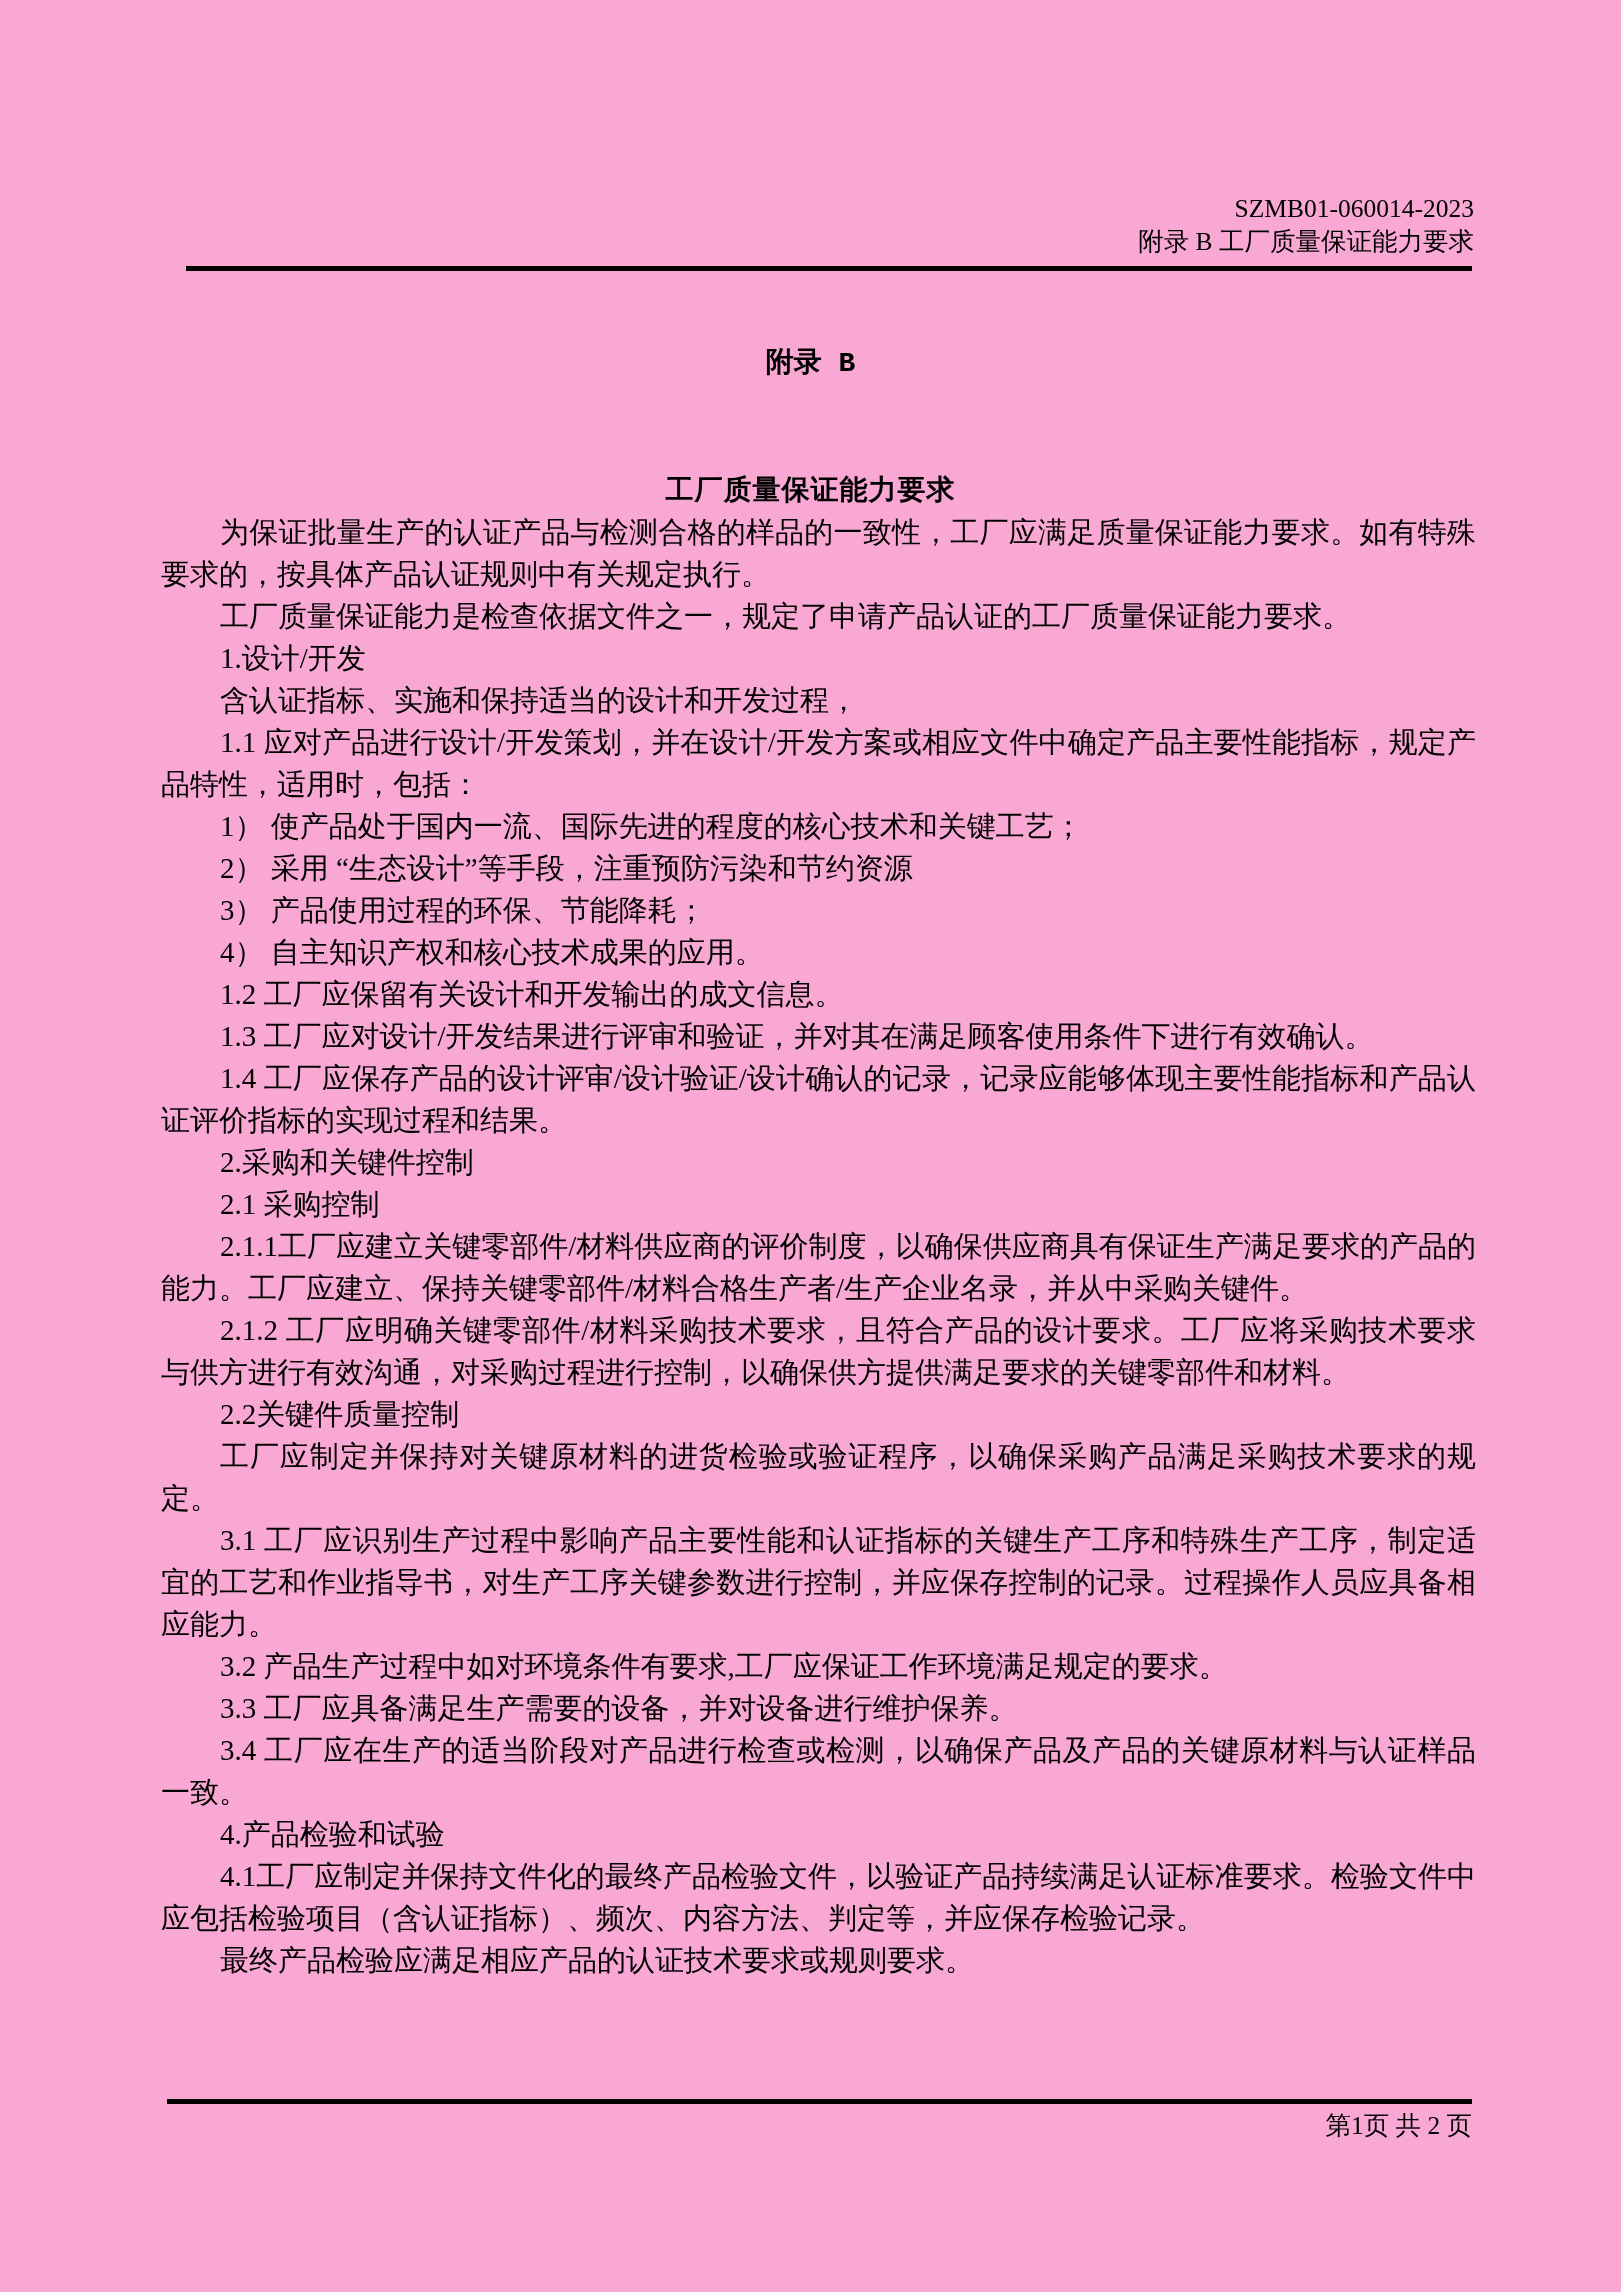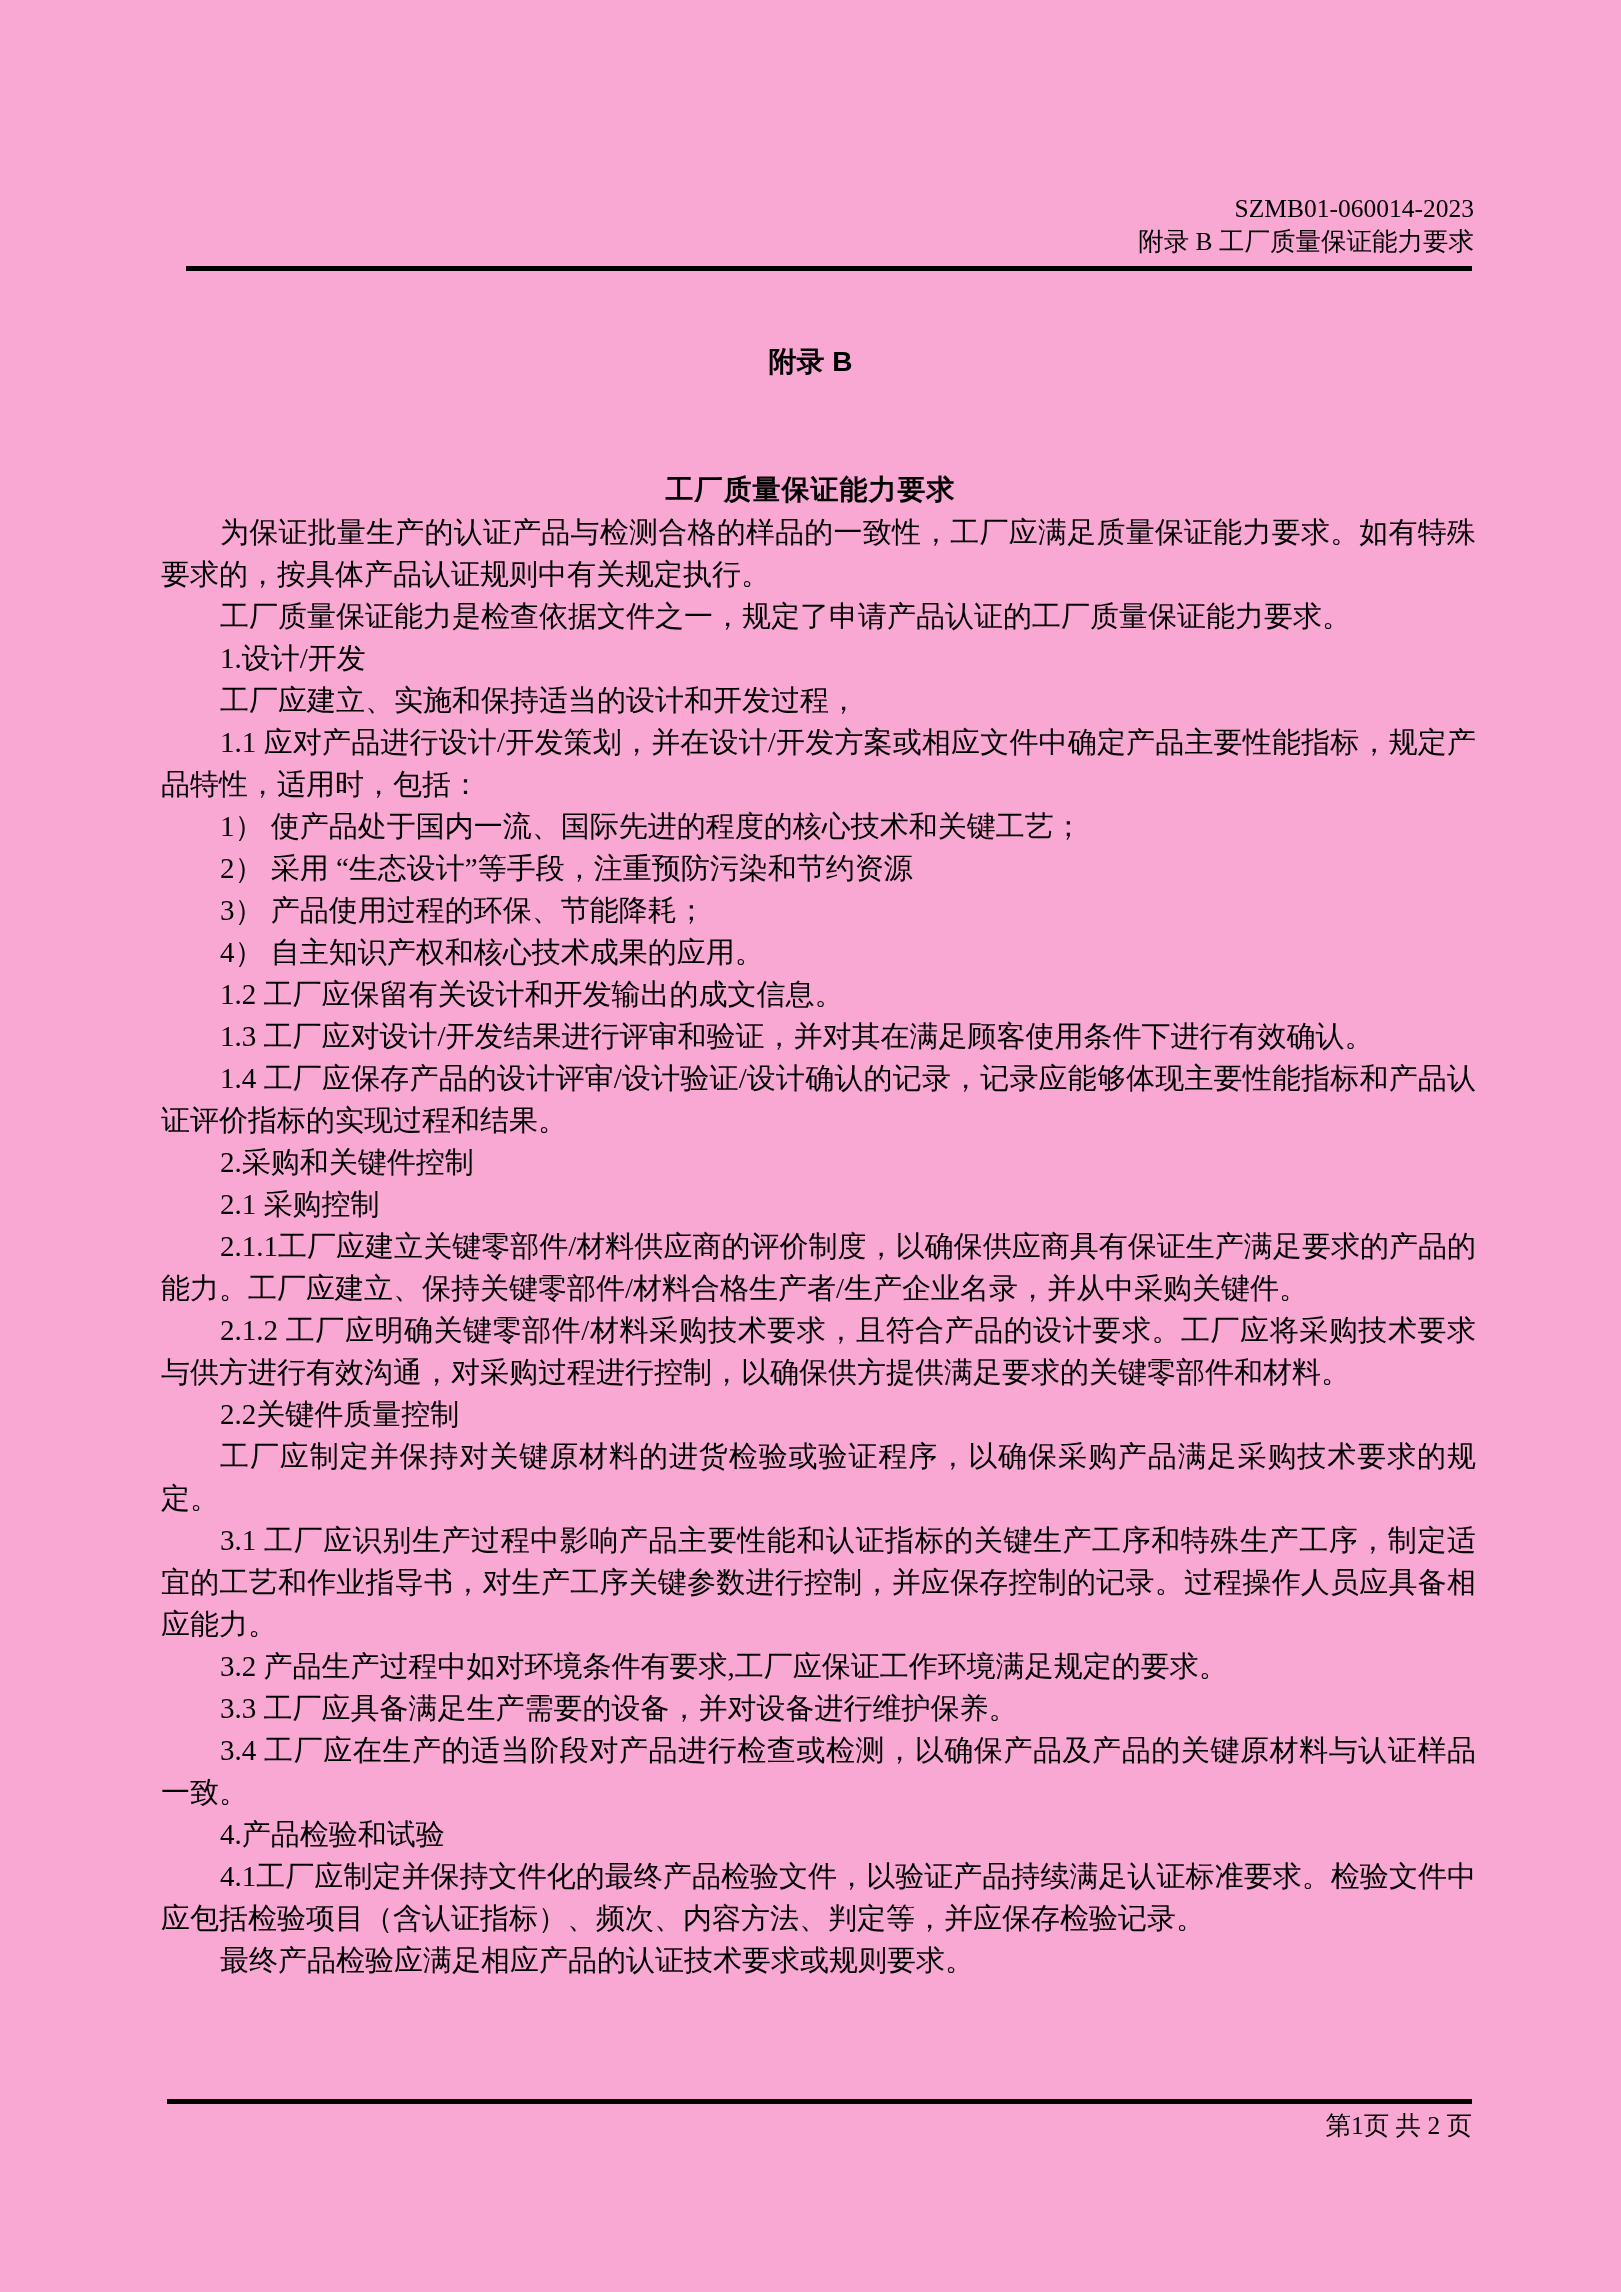--- a/index.html
+++ b/index.html
@@ -32,21 +32,21 @@
       right: 149px;
       height: 4.9px;
       background: #000000;
     }
     .appendix-label {
       position: absolute;
       top: 343px;
       left: 0;
       width: 100%;
       text-align: center;
-      font-family: Liberation Sans, sans-serif;
+      font-family: Liberation Mono, monospace;
       font-weight: bold;
       font-size: 28px;
     }
     .main-title {
       position: absolute;
       top: 471px;
       left: 0;
       width: 100%;
       text-align: center;
       font-family: "Liberation Sans", "DejaVu Sans", sans-serif;
@@ -100,21 +100,21 @@
   <div class="header-rule"></div>
 
   <div class="appendix-label">附录 B</div>
 
   <div class="main-title">工厂质量保证能力要求</div>
 
   <div class="body-text">
       <p>为保证批量生产的认证产品与检测合格的样品的一致性，工厂应满足质量保证能力要求。如有特殊要求的，按具体产品认证规则中有关规定执行。</p>
       <p>工厂质量保证能力是检查依据文件之一，规定了申请产品认证的工厂质量保证能力要求。</p>
       <p>1.设计/开发</p>
-      <p>工厂应建立、实施和保持适当的设计和开发过程，</p>
+      <p>含认证指标、实施和保持适当的设计和开发过程，</p>
       <p>1.1 应对产品进行设计/开发策划，并在设计/开发方案或相应文件中确定产品主要性能指标，规定产品特性，适用时，包括：</p>
       <p>1） 使产品处于国内一流、国际先进的程度的核心技术和关键工艺；</p>
       <p>2） 采用 “生态设计”等手段，注重预防污染和节约资源</p>
       <p>3） 产品使用过程的环保、节能降耗；</p>
       <p>4） 自主知识产权和核心技术成果的应用。</p>
       <p>1.2 工厂应保留有关设计和开发输出的成文信息。</p>
       <p>1.3 工厂应对设计/开发结果进行评审和验证，并对其在满足顾客使用条件下进行有效确认。</p>
       <p>1.4 工厂应保存产品的设计评审/设计验证/设计确认的记录，记录应能够体现主要性能指标和产品认证评价指标的实现过程和结果。</p>
       <p>2.采购和关键件控制</p>
       <p>2.1 采购控制</p>

